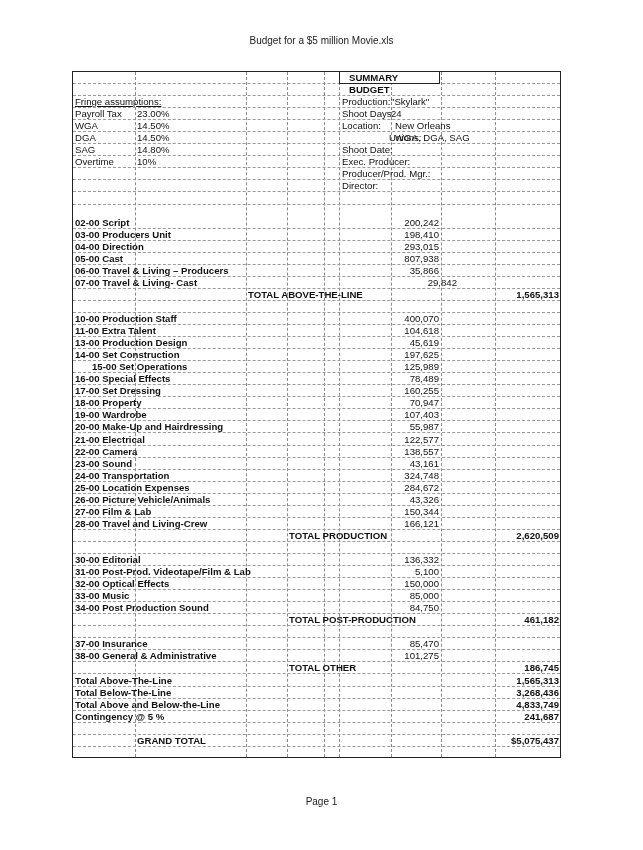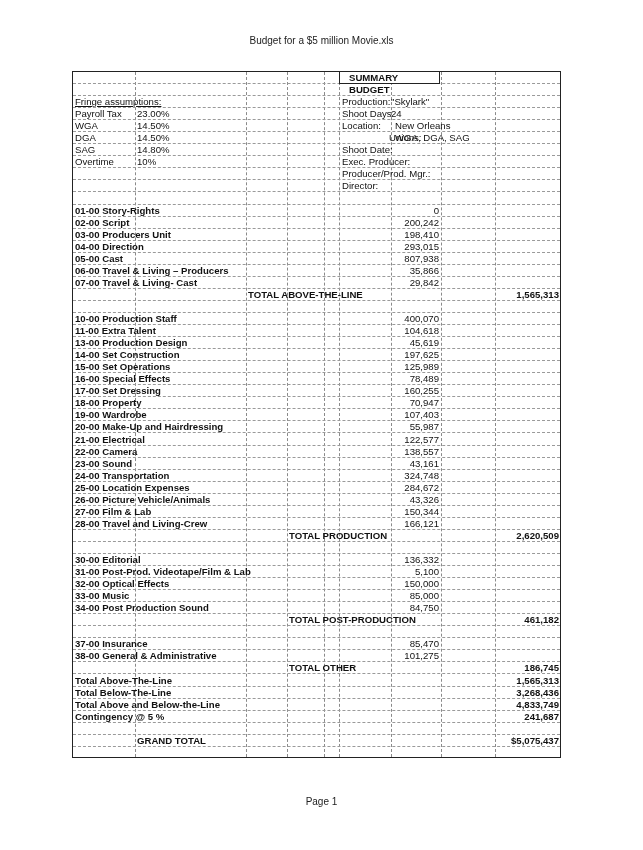--- a/index.html
+++ b/index.html
@@ -79,24 +79,20 @@
     </div>
     <div class="row" style="top: 108.45px;">
       <div class="cell " style="left: 269px;">Director:</div>
       <div class="cell " style="left: 322px;"></div>
     </div>
     <div class="row" style="top: 96.4px;">
       <div class="cell " style="left: 269px;">Producer/Prod. Mgr.:</div>
       <div class="cell " style="left: 322px;"></div>
     </div>
     <div class="row" style="top: 120.5px;"></div>
-    <div class="row" style="top: 132.55px;">
-      <div class="cell b" style="left: 2px;">01-00 Story-Rights</div>
-      <div class="cell r" style="left: 318px; width: 48px;">0</div>
-    </div>
     <div class="row" style="top: 144.6px;">
       <div class="cell b" style="left: 2px;">02-00 Script</div>
       <div class="cell r" style="left: 318px; width: 48px;">200,242</div>
     </div>
     <div class="row" style="top: 156.65px;">
       <div class="cell b" style="left: 2px;">03-00 Producers Unit</div>
       <div class="cell r" style="left: 318px; width: 48px;">198,410</div>
     </div>
     <div class="row" style="top: 168.7px;">
       <div class="cell b" style="left: 2px;">04-00 Direction</div>
@@ -105,21 +101,21 @@
     <div class="row" style="top: 180.75px;">
       <div class="cell b" style="left: 2px;">05-00 Cast</div>
       <div class="cell r" style="left: 318px; width: 48px;">807,938</div>
     </div>
     <div class="row" style="top: 192.8px;">
       <div class="cell b" style="left: 2px;">06-00 Travel &amp; Living – Producers</div>
       <div class="cell r" style="left: 318px; width: 48px;">35,866</div>
     </div>
     <div class="row" style="top: 204.85px;">
       <div class="cell b" style="left: 2px;">07-00 Travel &amp; Living- Cast</div>
-      <div class="cell r" style="left: 318px; width: 48px;">29,842</div>
+      <div class="cell r" style="left: 336px; width: 48px;">29,842</div>
     </div>
     <div class="row" style="top: 216.9px;">
       <div class="cell b" style="left: 175px;">TOTAL ABOVE-THE-LINE</div>
       <div class="cell r b" style="left: 422px; width: 64px;">1,565,313</div>
     </div>
     <div class="row" style="top: 228.95px;"></div>
     <div class="row" style="top: 241px;">
       <div class="cell b" style="left: 2px;">10-00 Production Staff</div>
       <div class="cell r" style="left: 318px; width: 48px;">400,070</div>
     </div>
@@ -129,21 +125,21 @@
     </div>
     <div class="row" style="top: 265.1px;">
       <div class="cell b" style="left: 2px;">13-00 Production Design</div>
       <div class="cell r" style="left: 318px; width: 48px;">45,619</div>
     </div>
     <div class="row" style="top: 277.15px;">
       <div class="cell b" style="left: 2px;">14-00 Set Construction</div>
       <div class="cell r" style="left: 318px; width: 48px;">197,625</div>
     </div>
     <div class="row" style="top: 289.2px;">
-      <div class="cell b" style="left: 2px;">15-00 Set Operations</div>
+      <div class="cell b" style="left: 19px;">15-00 Set Operations</div>
       <div class="cell r" style="left: 318px; width: 48px;">125,989</div>
     </div>
     <div class="row" style="top: 301.25px;">
       <div class="cell b" style="left: 2px;">16-00 Special Effects</div>
       <div class="cell r" style="left: 318px; width: 48px;">78,489</div>
     </div>
     <div class="row" style="top: 313.3px;">
       <div class="cell b" style="left: 2px;">17-00 Set Dressing</div>
       <div class="cell r" style="left: 318px; width: 48px;">160,255</div>
     </div>

